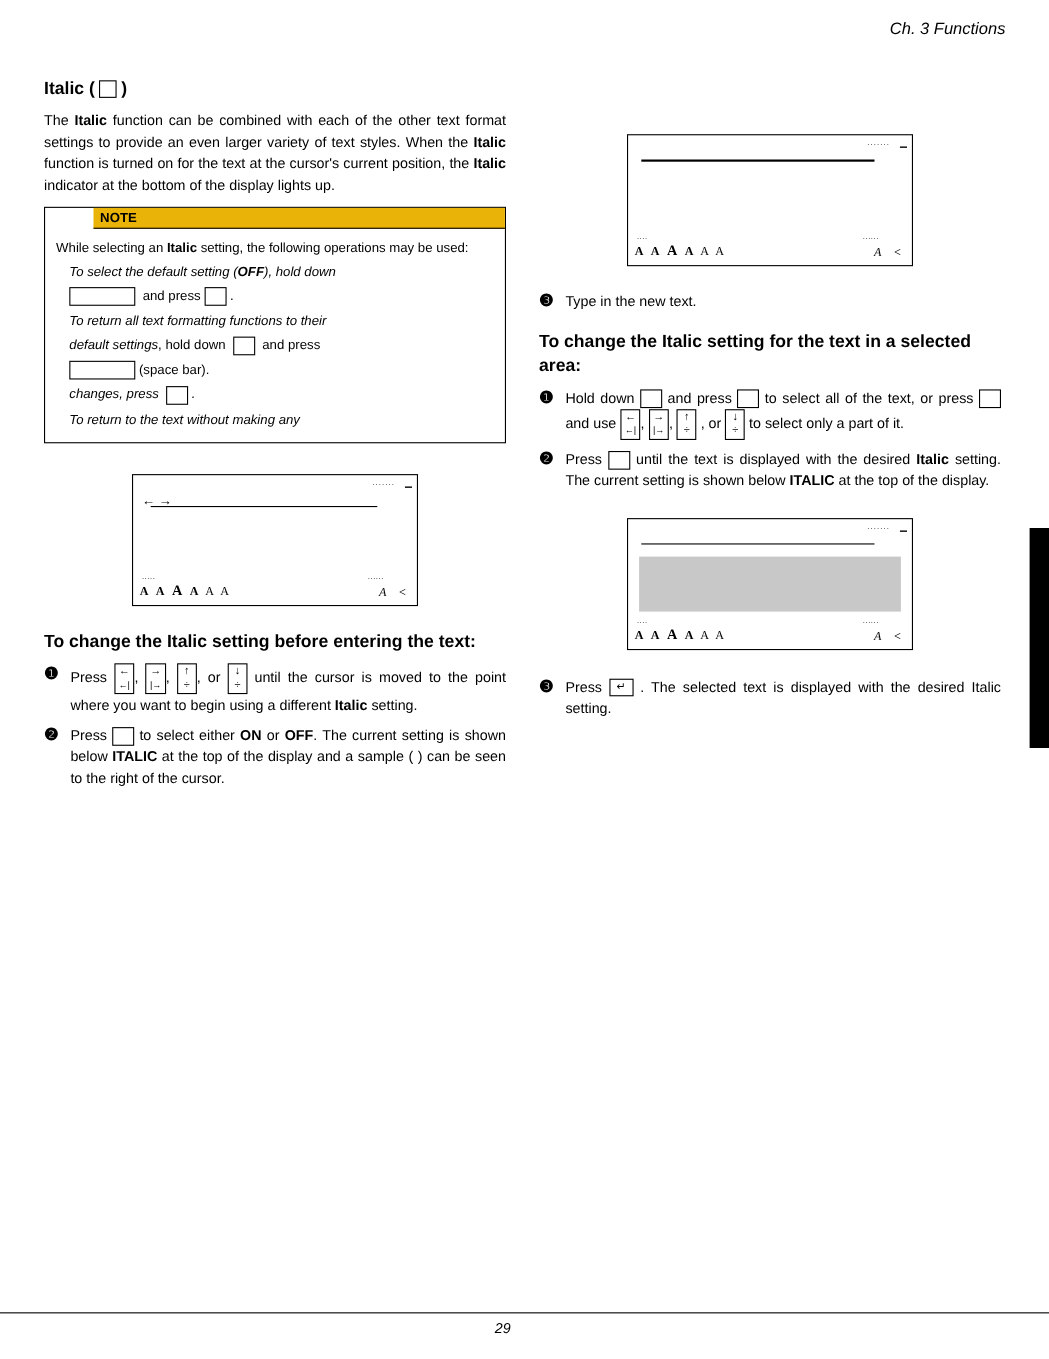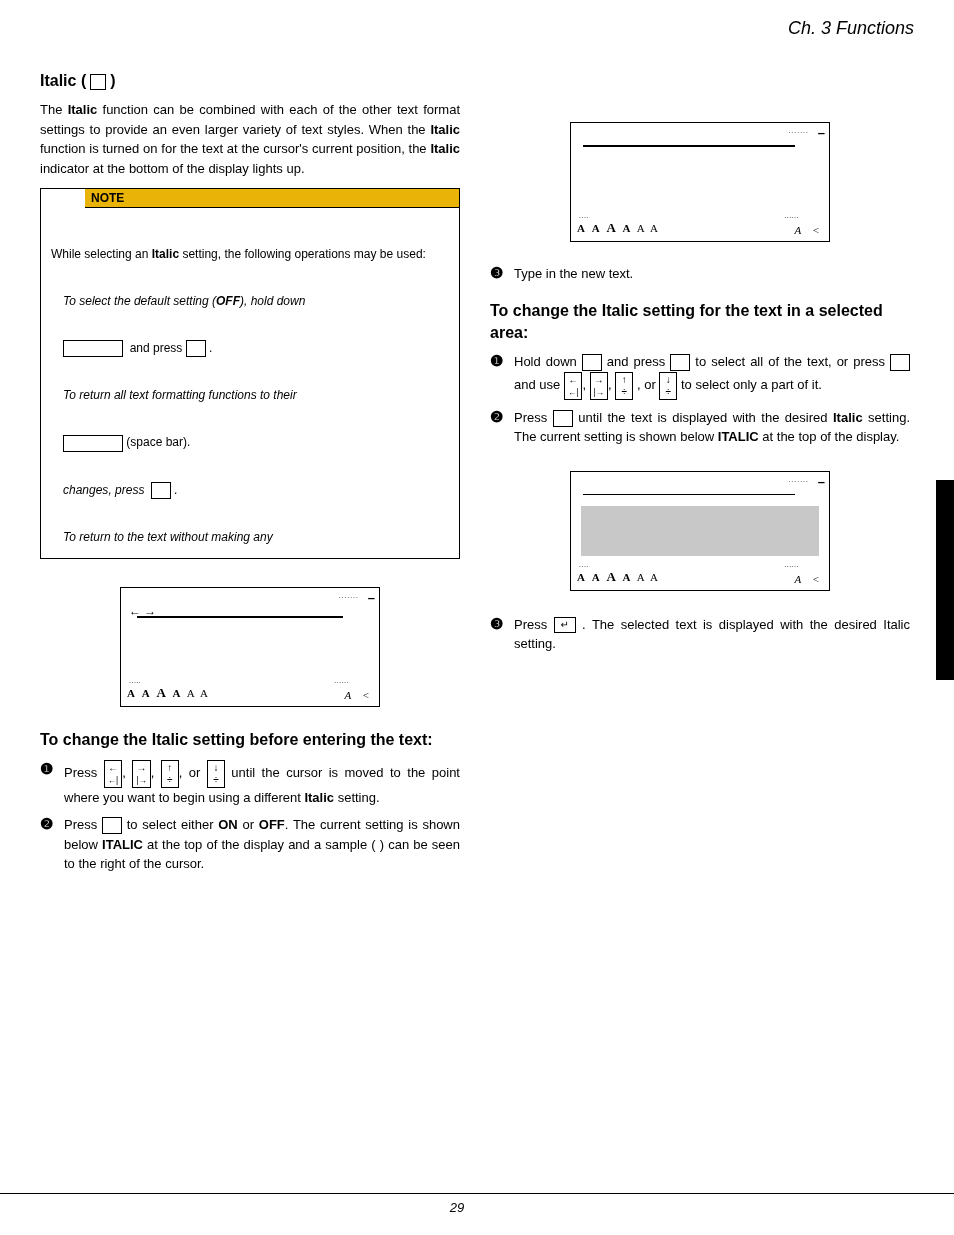--- a/index.html
+++ b/index.html
@@ -19,21 +19,21 @@
       padding: 0;
       position: relative;
     }
 
     
     .page-header {
       position: absolute;
       top: 18px;
       right: 40px;
       font-style: italic;
-      font-size: 18px;
+      font-size: 15px;
     }
 
     
     .side-tab {
       position: absolute;
       right: 0;
       top: 480px;
       width: 18px;
       height: 200px;
       background: #000;
@@ -287,21 +287,20 @@
       font-size: 10px;
       vertical-align: middle;
       min-width: 22px;
       text-align: center;
       line-height: 1.2;
     }
 
     .note-line {
       margin-bottom: 2px;
       line-height: 1.5;
-      margin-top: 29px;
     }
 
     .indent-block2 {
       margin-left: 12px;
     }
 
     .display-wrapper {
       display: flex;
       justify-content: center;
       margin: 10px 0;
@@ -337,20 +336,23 @@
         <p class="note-line">While selecting an <b>Italic</b> setting, the following operations may be used:</p>
         <div class="indent-block2">
           <p class="note-line italic-text">To select the default setting (<b>OFF</b>), hold down</p>
           <p class="note-line">
             <span class="key-inline-wide">&nbsp;&nbsp;&nbsp;&nbsp;&nbsp;</span>
             &nbsp;and press&nbsp;<span class="key-inline">&nbsp;&nbsp;&nbsp;</span>&nbsp;.
           </p>
         </div>
         <div class="indent-block2">
           <p class="note-line italic-text">To return all text formatting functions to their</p>
+          <p class="note-line">
+            <span class="italic-text">default settings</span>, hold down &nbsp;<span class="key-inline">&nbsp;&nbsp;&nbsp;</span>&nbsp; and press
+          </p>
           <p class="note-line">
             <span class="key-inline-wide">&nbsp;&nbsp;&nbsp;&nbsp;&nbsp;&nbsp;&nbsp;&nbsp;&nbsp;&nbsp;</span>&nbsp;(space bar).
           </p>
         </div>
         <div class="indent-block2">
           <p class="note-line italic-text">
             <span class="italic-text">changes</span>, press &nbsp;<span class="key-inline">&nbsp;&nbsp;&nbsp;</span>&nbsp;.
           </p>
           <p class="note-line italic-text">To return to the text without making any</p>
         </div>

